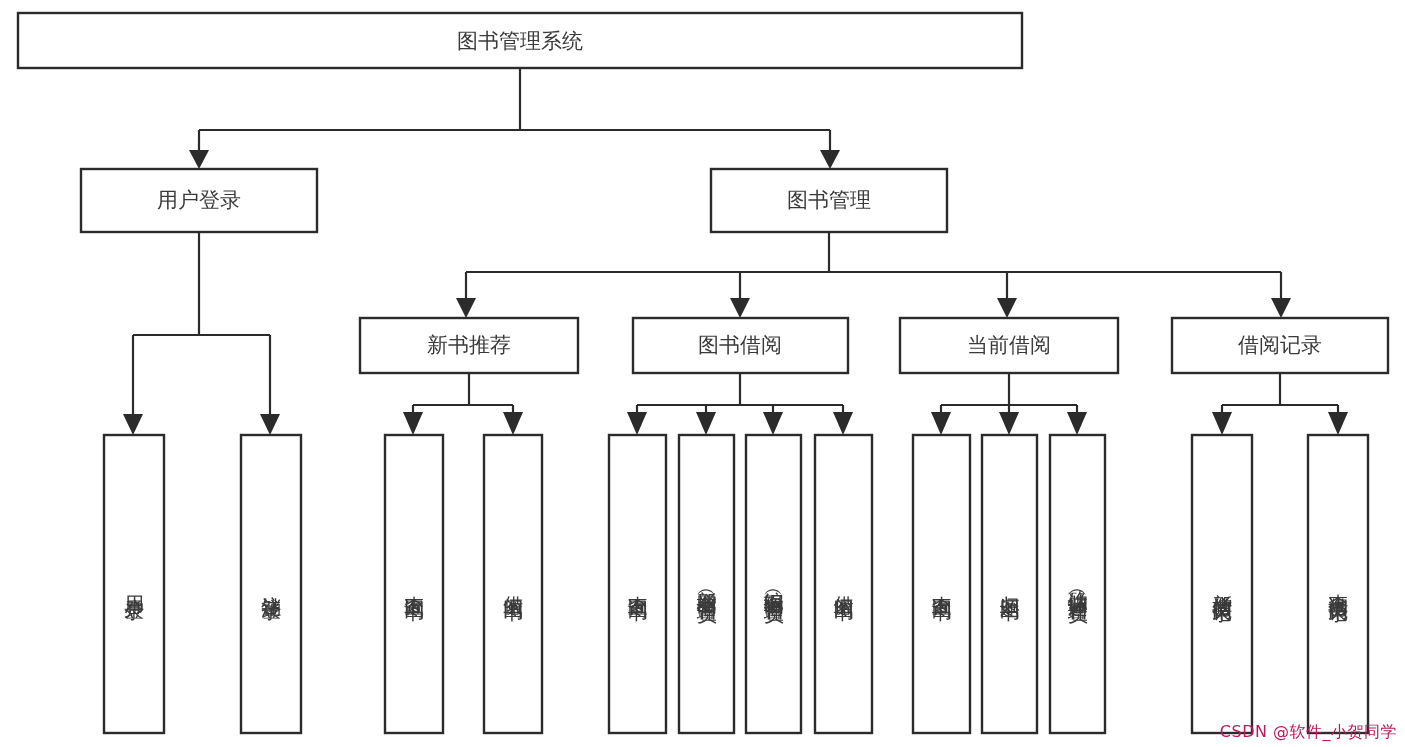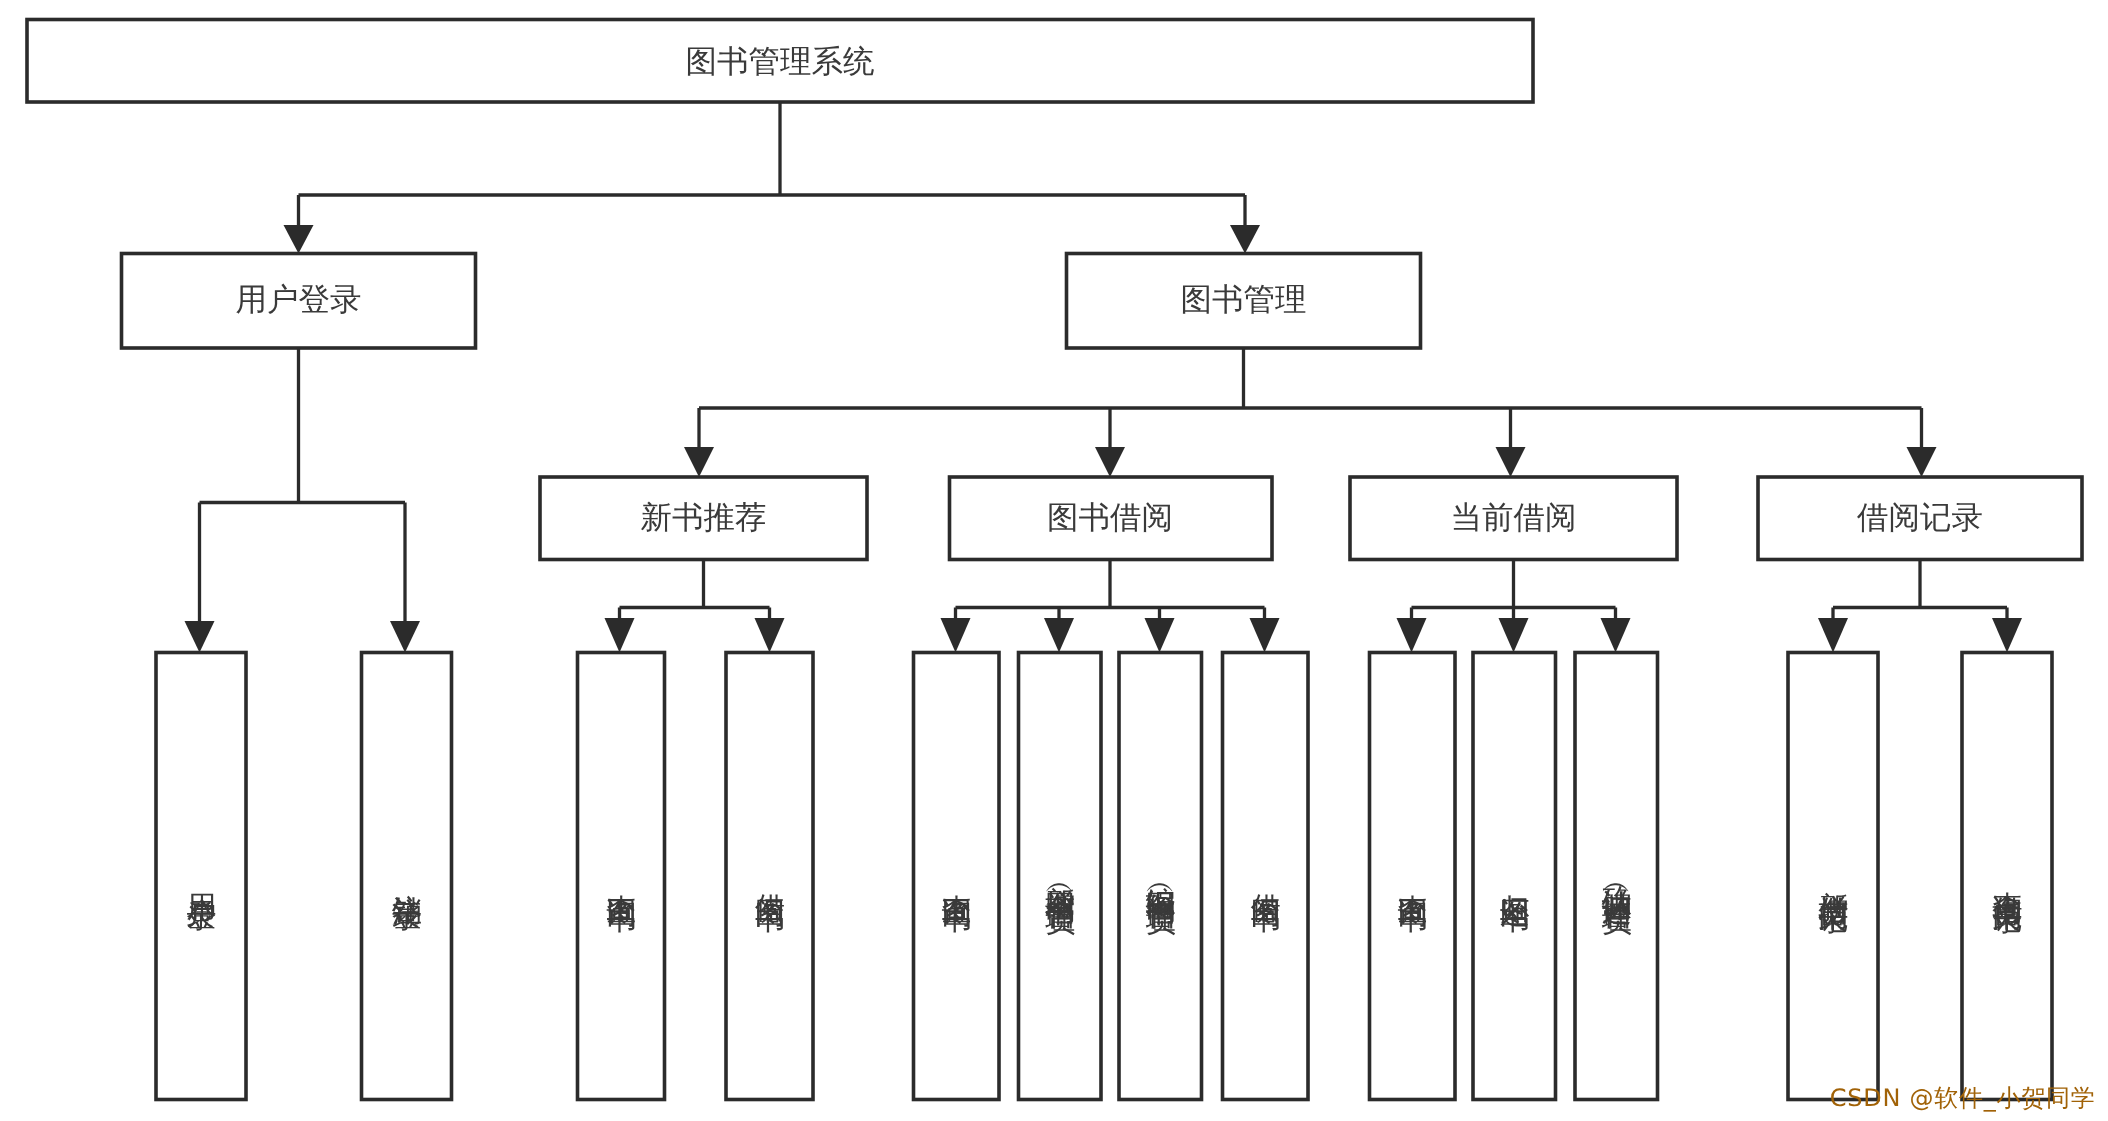--- a/index.html
+++ b/index.html
@@ -65,21 +65,21 @@
     color: #3a3a3a;
     white-space: nowrap;
     text-align: center;
   }
   .watermark {
     position: absolute;
     right: 8px;
     bottom: 4px;
     font-family: "DejaVu Sans", "Liberation Sans", sans-serif;
     font-size: 16px;
-    color: #a16207;
+    color: #be185d;
     letter-spacing: 0.5px;
     user-select: none;
   }
 </style>
 </head>
 <body>
 
 <div id="diagram-root">
 
   <svg id="tree-svg" viewBox="0 0 1405 747">

